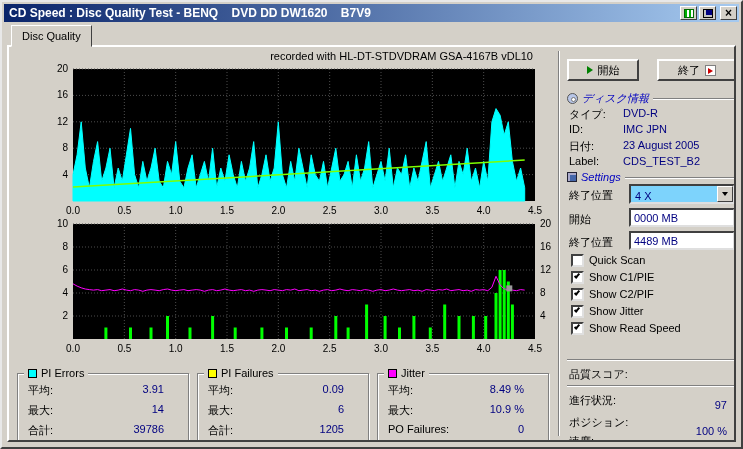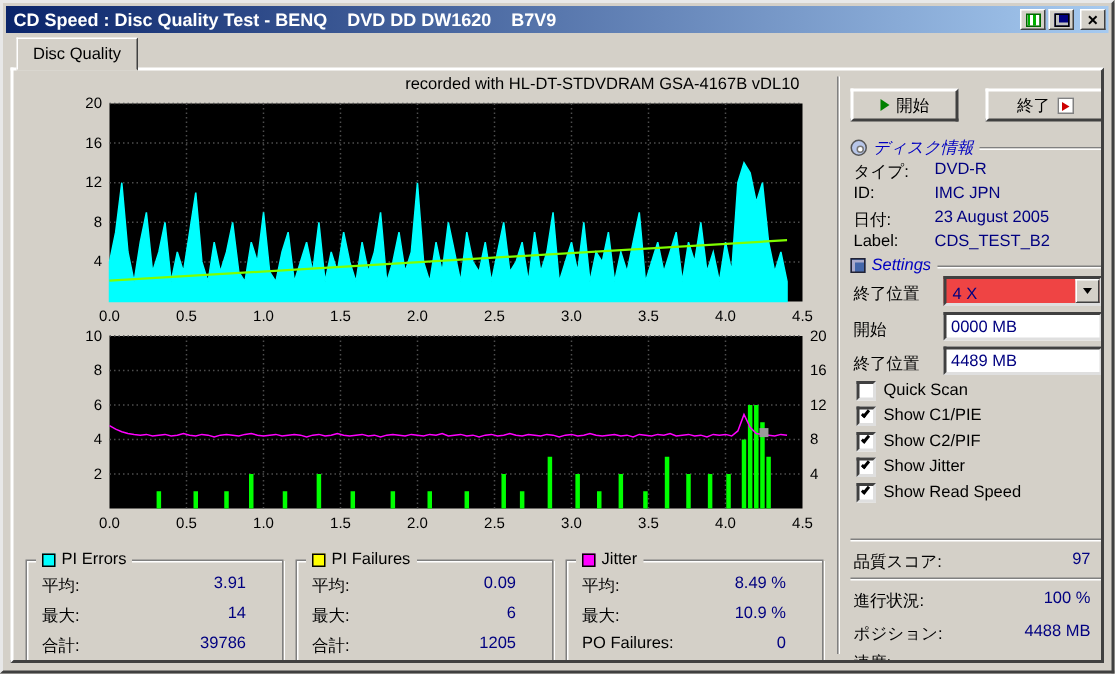--- a/index.html
+++ b/index.html
@@ -58,41 +58,41 @@
   .sec-header{position:absolute;left:558px;width:170px;display:flex;align-items:center;gap:4px;
     font-size:11px;color:#0000c0;font-style:italic;}
   .sec-line{flex:1;height:2px;border-top:1px solid #808080;border-bottom:1px solid #fff;margin-top:1px;}
   .disc-icon{width:11px;height:11px;border-radius:50%;background:#b8c6e8;border:1px solid #555;position:relative;}
   .disc-icon::after{content:"";position:absolute;left:3px;top:3px;width:3px;height:3px;border-radius:50%;background:#fff;border:1px solid #777;}
   .gear-icon{width:10px;height:10px;background:#4466aa;border:1px solid #223;box-shadow:inset 2px 2px 0 #aac;}
   .info-row{position:absolute;left:560px;width:168px;font-size:11px;display:flex;}
   .info-label{display:inline-block;width:54px;color:#000;}
   .info-value{color:#000080;}
   .form-label{position:absolute;left:560px;font-size:11px;color:#000;}
-  .dropdown{position:absolute;left:620px;width:106px;height:20px;background:#ef4444;
+  .dropdown{position:absolute;left:620px;width:106px;height:20px;background:#7dd3fc;
     border:2px solid;border-color:#404040 #dfdfdf #dfdfdf #404040;}
   .dd-value{font-size:11px;color:#000080;padding:1px 4px;display:inline-block;}
   .dd-btn{position:absolute;right:0;top:0;bottom:0;width:16px;background:#d4d0c8;
     border:1px solid;border-color:#fff #404040 #404040 #fff;
     display:flex;align-items:center;justify-content:center;}
   .dd-arrow{width:0;height:0;border-left:3px solid transparent;border-right:3px solid transparent;
     border-top:4px solid #000;}
   .textbox{position:absolute;left:620px;width:106px;height:19px;background:#fff;
     border:2px solid;border-color:#404040 #dfdfdf #dfdfdf #404040;
     font-size:11px;color:#000080;padding:1px 3px;font-family:"Liberation Sans",sans-serif;}
   .cbrow{position:absolute;left:562px;display:flex;align-items:center;gap:5px;font-size:11px;height:14px;}
   .cb-box{width:13px;height:13px;background:#fff;border:2px solid;
     border-color:#404040 #dfdfdf #dfdfdf #404040;position:relative;flex:none;}
   .cb-check{position:absolute;left:1px;top:1px;width:6px;height:3px;
     border-left:2px solid #000;border-bottom:2px solid #000;transform:rotate(-50deg);}
   .hsep{position:absolute;left:558px;width:170px;height:2px;
     border-top:1px solid #808080;border-bottom:1px solid #fff;}
   .panel-row{position:absolute;left:560px;width:158px;display:flex;
     justify-content:space-between;font-size:11px;}
-  .panel-value{color:#000080;}
+  .panel-value{color:#000080;margin-top:32px;}
 </style>
 </head>
 <body>
 
 <div class="window">
 
   <div class="titlebar">
     <span class="title-text">CD Speed : Disc Quality Test - BENQ    DVD DD DW1620    B7V9</span>
     <span class="tb-buttons">
       <span class="tb-btn">

